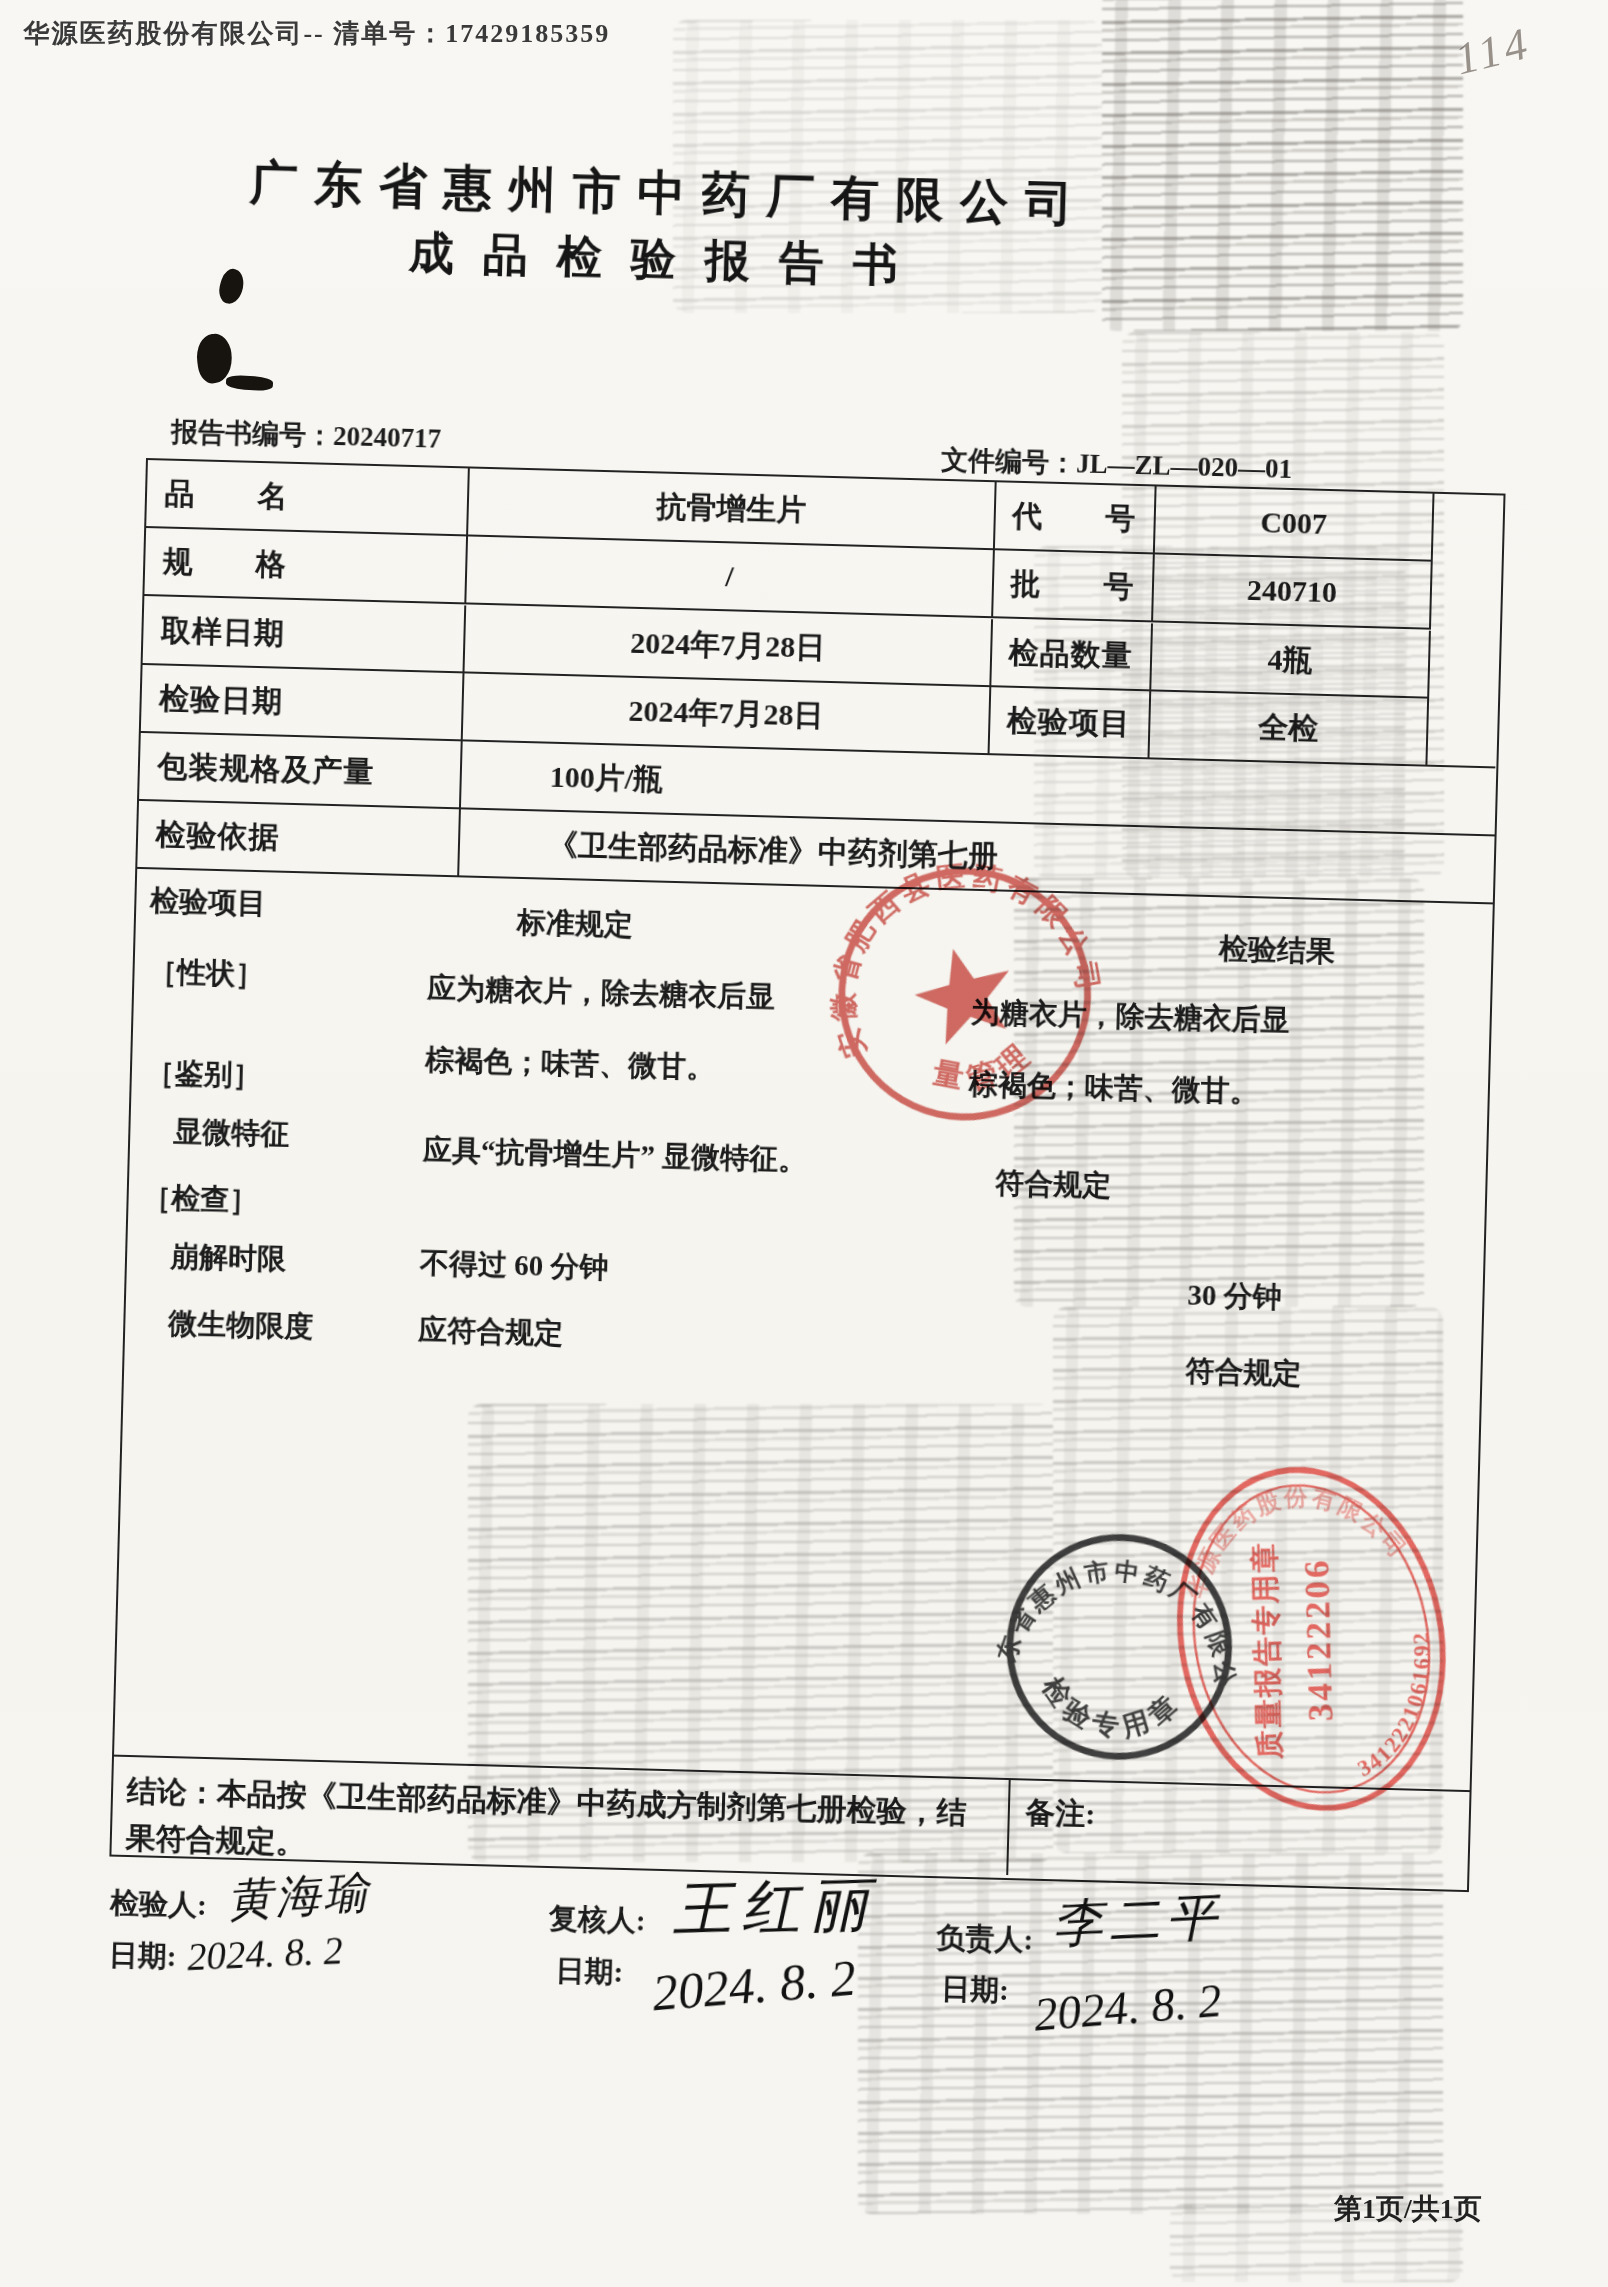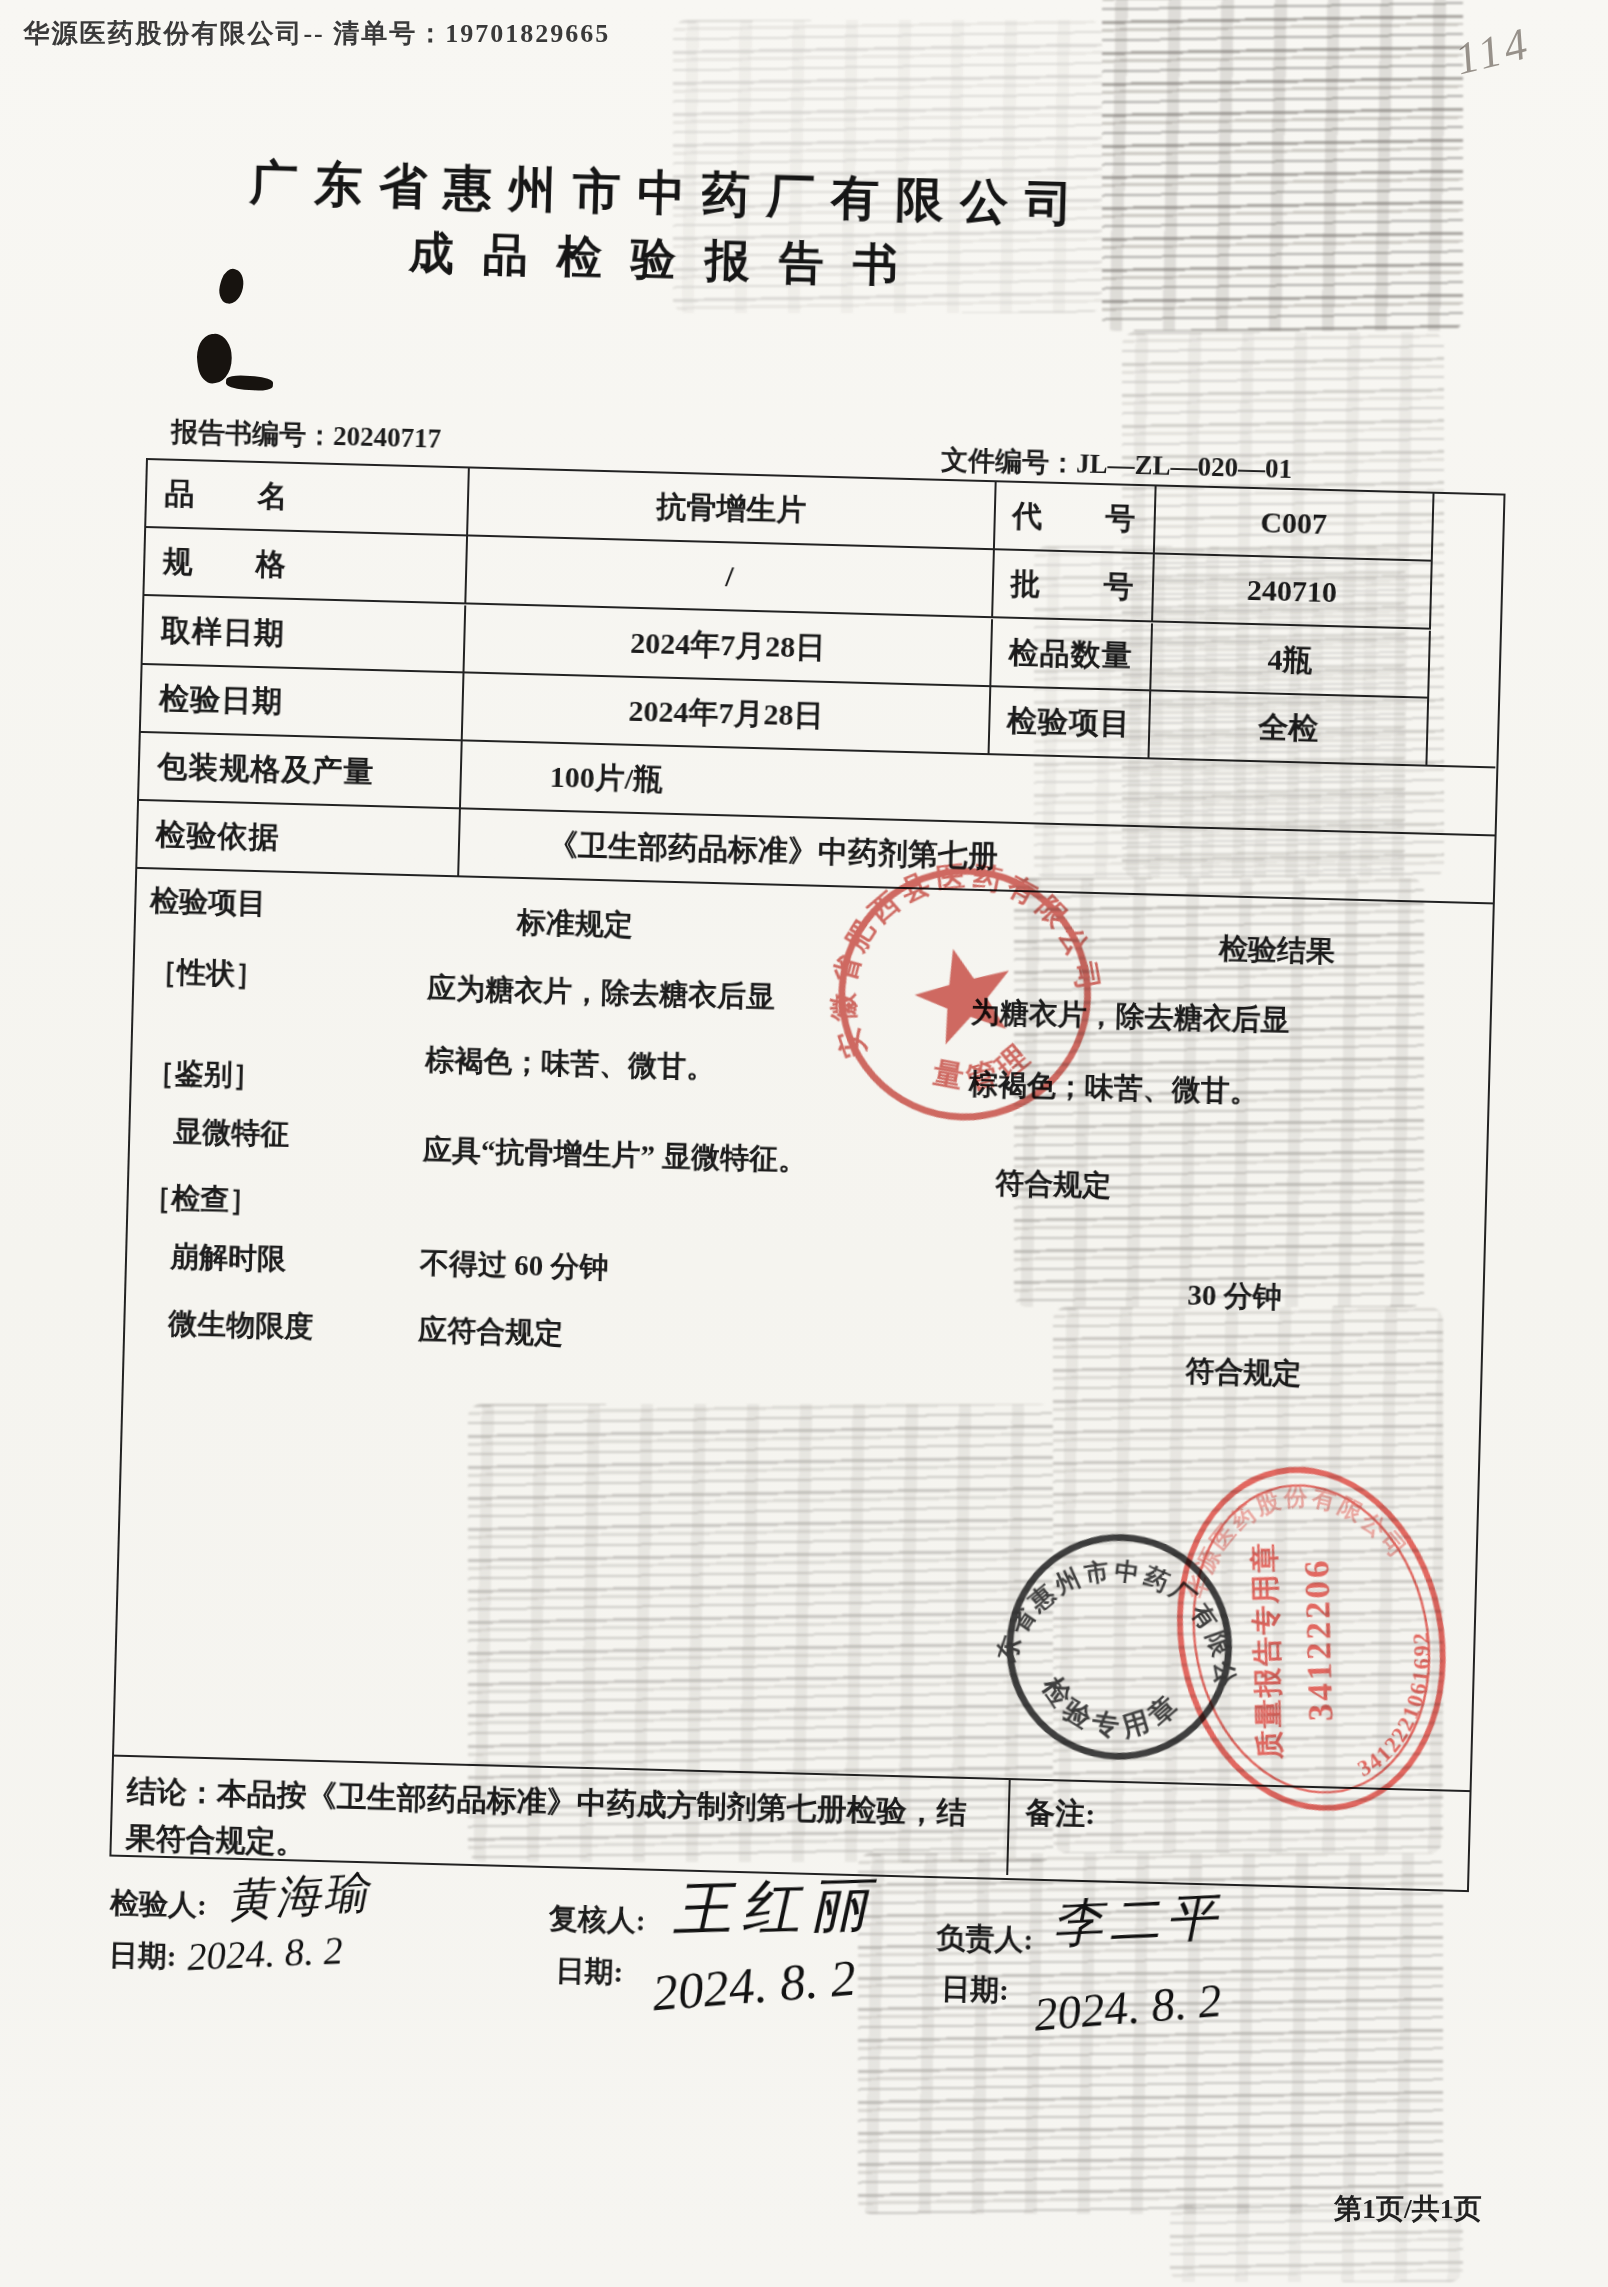--- a/index.html
+++ b/index.html
@@ -36,21 +36,21 @@
     background:
       repeating-linear-gradient(91deg, rgba(255,255,255,0) 0 13.7px, rgba(72,66,60,.17) 13.7px 26px, rgba(255,255,255,0) 26px 53px),
       repeating-linear-gradient(179deg, rgba(56,50,46,.52) 0 2.9px, rgba(255,255,255,0) 2.9px 7.8px,
         rgba(86,78,71,.34) 7.8px 10.7px, rgba(255,255,255,0) 10.7px 18.5px,
         rgba(42,38,34,.44) 18.5px 20.5px, rgba(255,255,255,0) 20.5px 31px);}
   .blob{position:absolute;background:#17130f;}
 </style>
 </head>
 <body>
 
-<div class="abs scanhead">华源医药股份有限公司--  清单号：19701829665</div>
+<div class="abs scanhead">华源医药股份有限公司--  清单号：17429185359</div>
 <div class="abs folio">114</div>
 <div class="abs pagefoot">第1页/共1页</div>
 
 <div class="blob" style="left:220px;top:269px;width:23.4px;height:35px;border-radius:45% 60% 50% 55%;transform:rotate(18deg);"></div>
 <div class="blob" style="left:197px;top:334px;width:35px;height:49px;border-radius:55% 45% 60% 40%;transform:rotate(-8deg);"></div>
 <div class="blob" style="left:226px;top:376px;width:47px;height:13.7px;border-radius:40%;transform:rotate(4deg);"></div>
 
 <div id="doc">
 
   <div class="abs title1">广东省惠州市中药厂有限公司</div>

